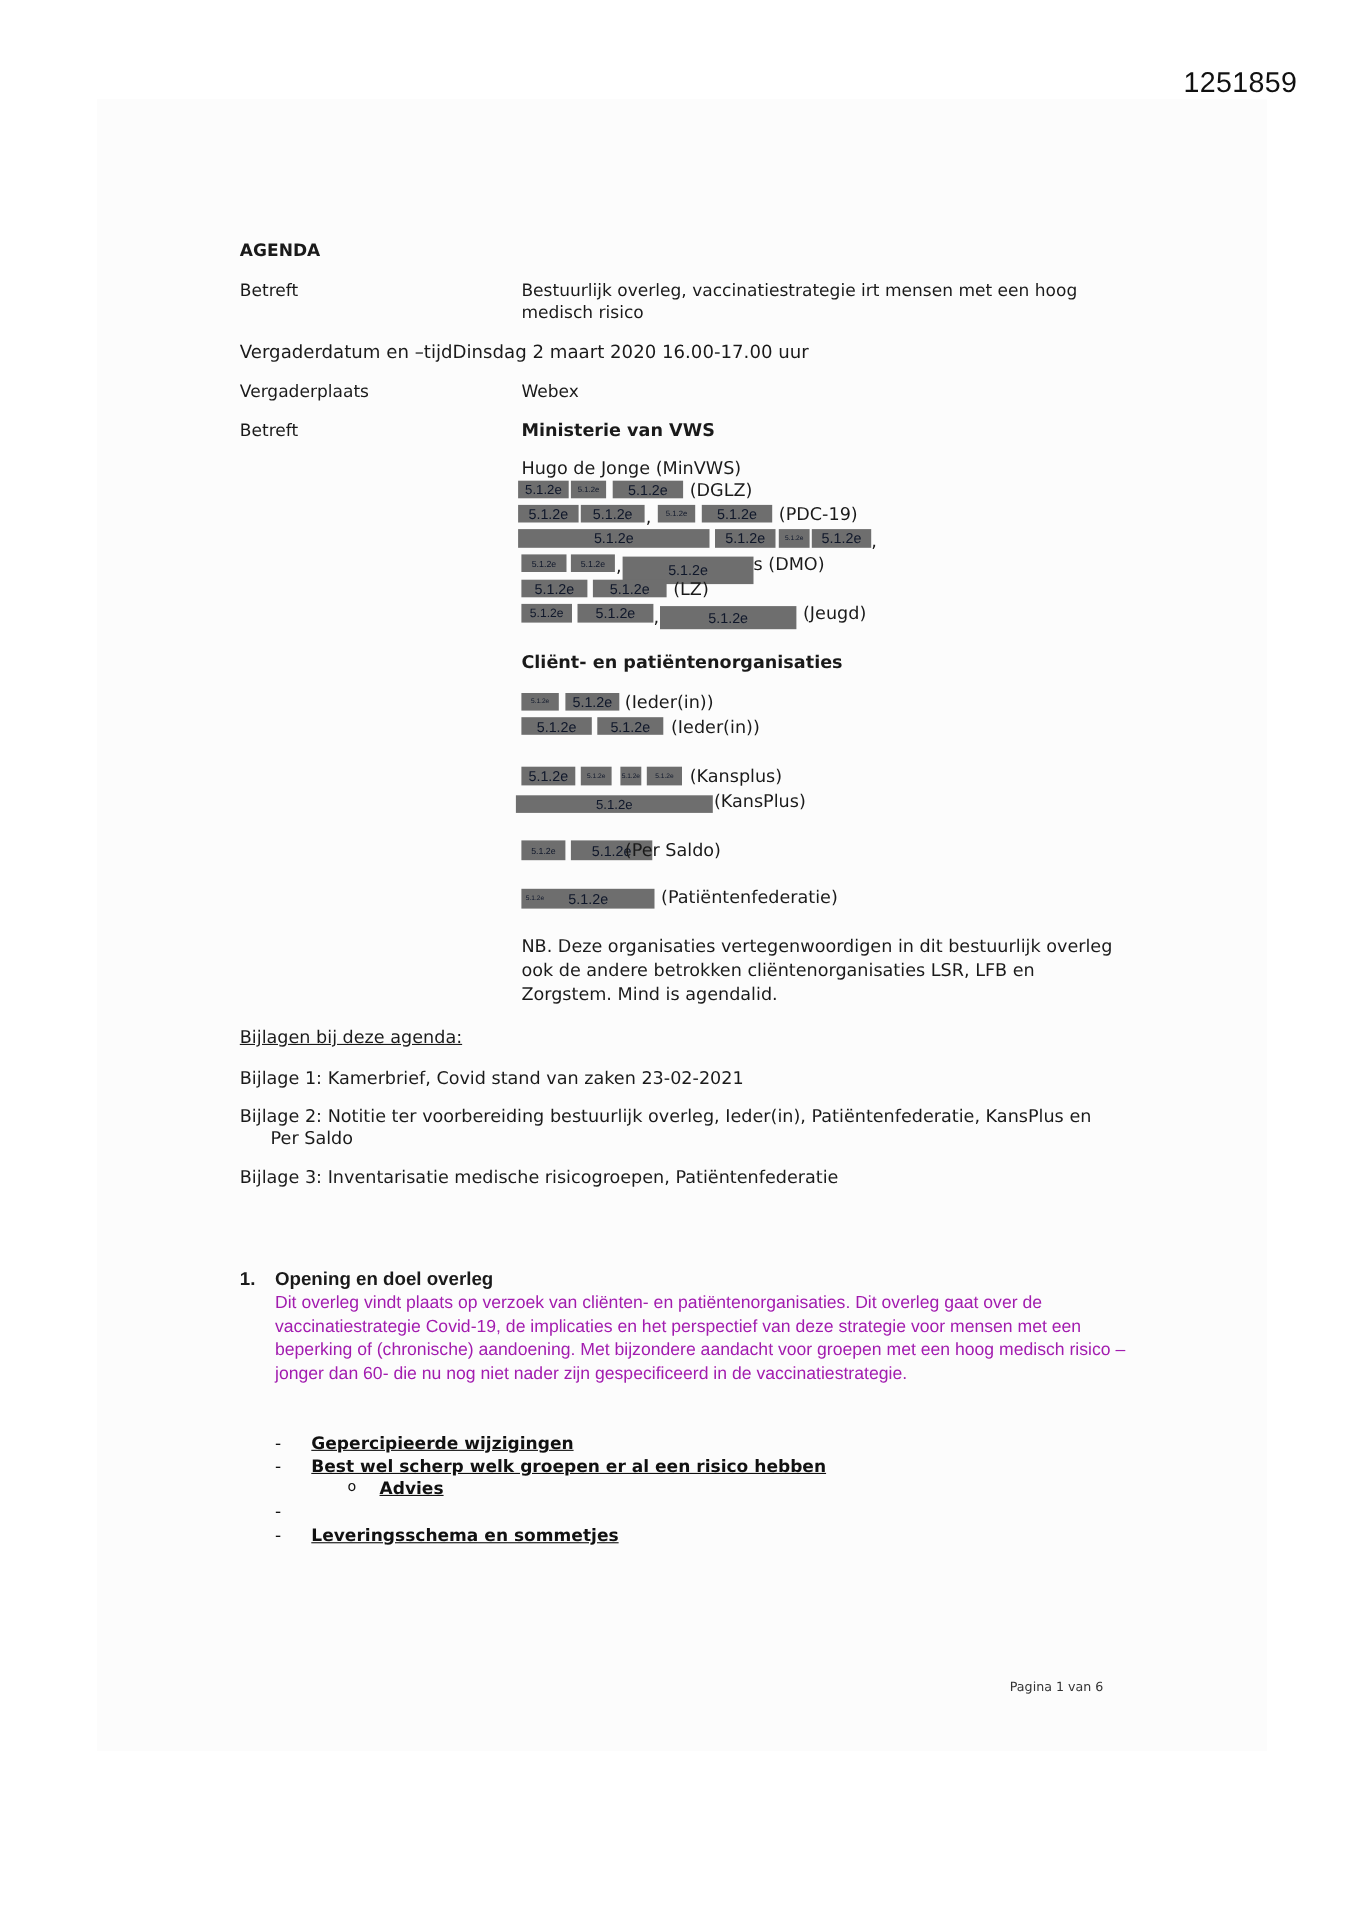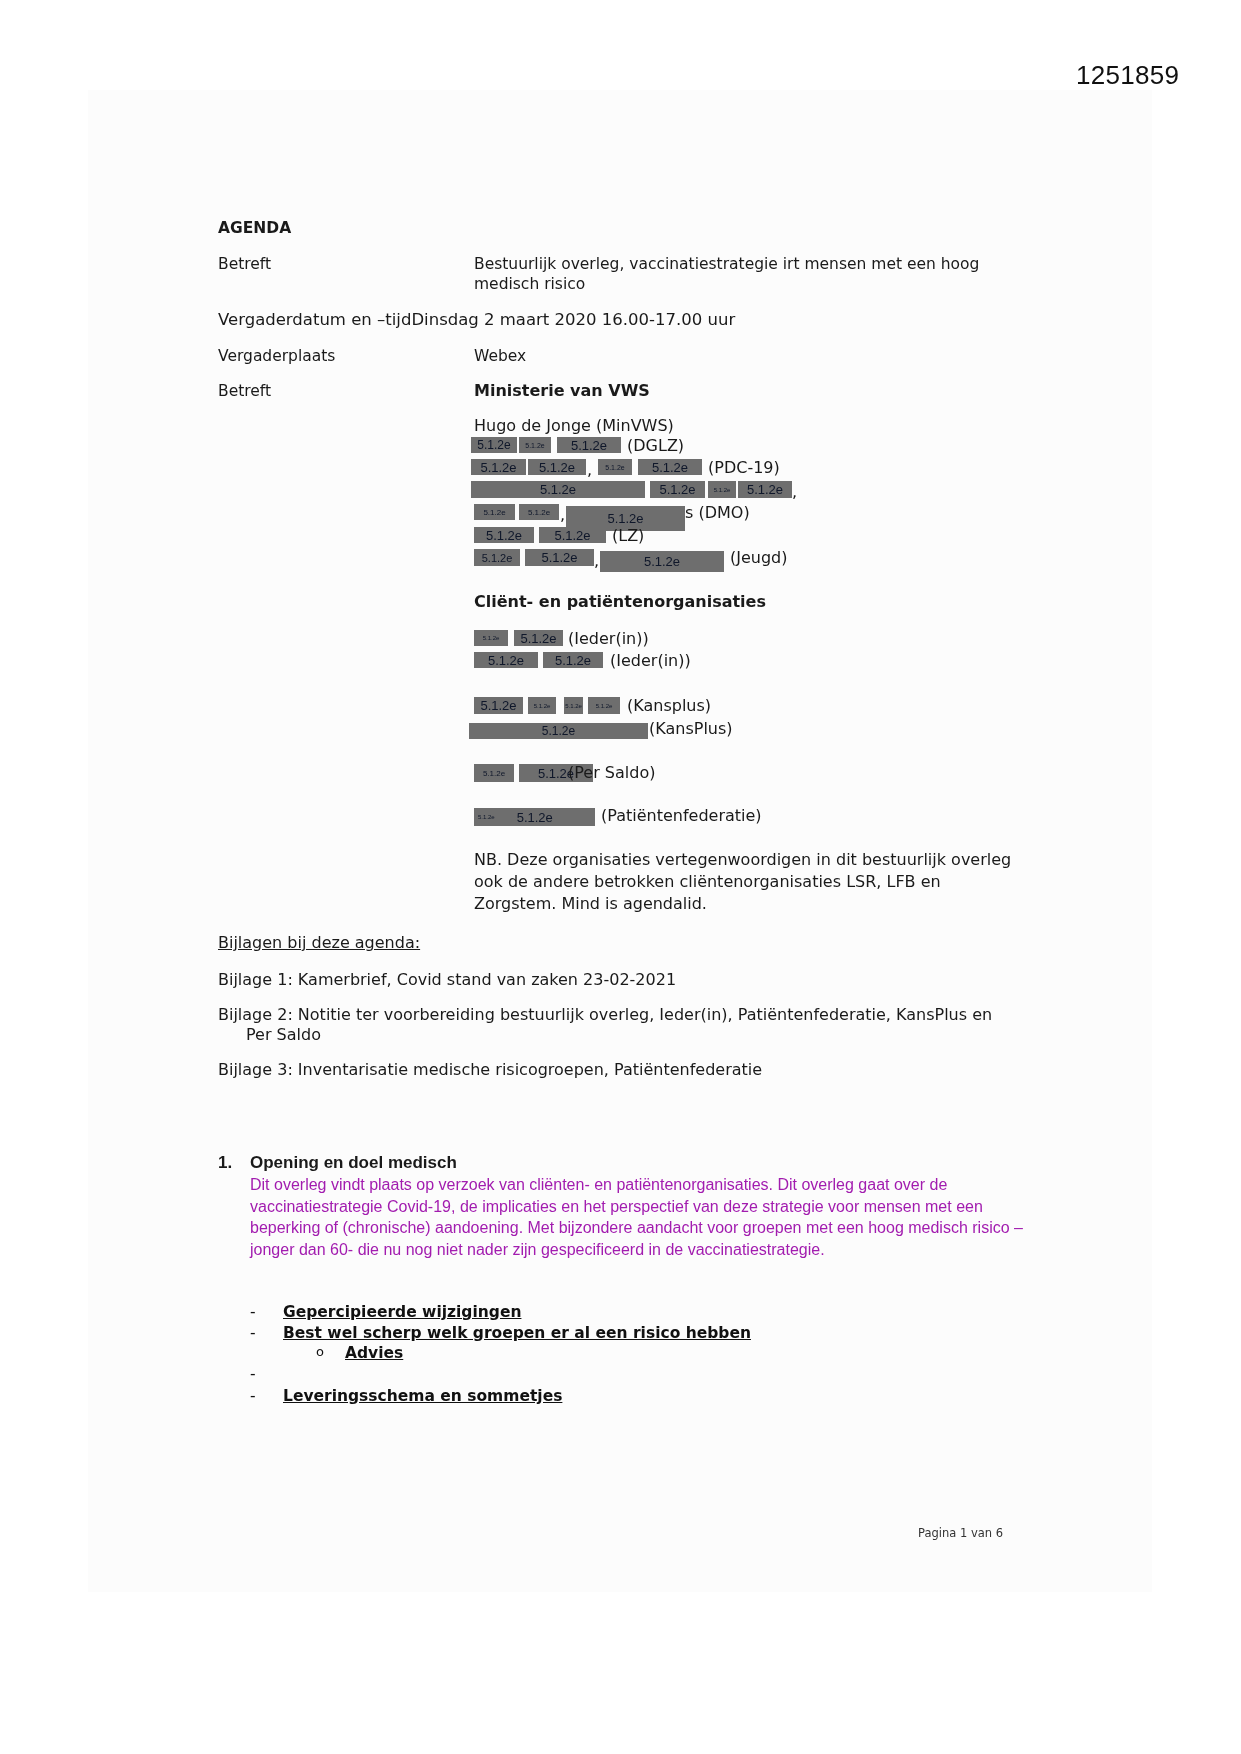--- a/index.html
+++ b/index.html
@@ -118,21 +118,21 @@
 <div class="t" style="left:474px;top:872px;font-size:16px;">ook de andere betrokken cliëntenorganisaties LSR, LFB en</div>
 <div class="t" style="left:474px;top:894px;font-size:16px;">Zorgstem. Mind is agendalid.</div>
 
 <div class="t u" style="left:218px;top:933px;font-size:16px;">Bijlagen bij deze agenda:</div>
 <div class="t" style="left:218px;top:970px;font-size:16px;">Bijlage 1: Kamerbrief, Covid stand van zaken 23-02-2021</div>
 <div class="t" style="left:218px;top:1005px;font-size:16px;">Bijlage 2: Notitie ter voorbereiding bestuurlijk overleg, Ieder(in), Patiëntenfederatie, KansPlus en</div>
 <div class="t" style="left:218px;top:1025px;font-size:16px;margin-left:28px;">Per Saldo</div>
 <div class="t" style="left:218px;top:1060px;font-size:16px;">Bijlage 3: Inventarisatie medische risicogroepen, Patiëntenfederatie</div>
 
 <div class="t section-title" style="left:218px;top:1153px;">1.</div>
-<div class="t section-title" style="left:250px;top:1153px;">Opening en doel medisch</div>
+<div class="t section-title" style="left:250px;top:1153px;">Opening en doel overleg</div>
 <div class="section-body" style="top:1174px;">Dit overleg vindt plaats op verzoek van cliënten- en patiëntenorganisaties. Dit overleg gaat over de vaccinatiestrategie Covid-19, de implicaties en het perspectief van deze strategie voor mensen met een beperking of (chronische) aandoening. Met bijzondere aandacht voor groepen met een hoog medisch risico –jonger dan 60- die nu nog niet nader zijn gespecificeerd in de vaccinatiestrategie.</div>
 
 <div class="bullet" style="top:1303px;">-</div>
 <div class="bullet-text" style="top:1303px;text-decoration:underline;">Gepercipieerde wijzigingen</div>
 
 <div class="bullet" style="top:1324px;">-</div>
 <div class="bullet-text" style="top:1324px;">Best wel scherp welk groepen er al een risico hebben </div>
 
 <div class="bullet" style="left:316px;top:1344px;font-size:13px;">o</div>
 <div class="bullet-text" style="left:345px;top:1344px;">Advies </div>

